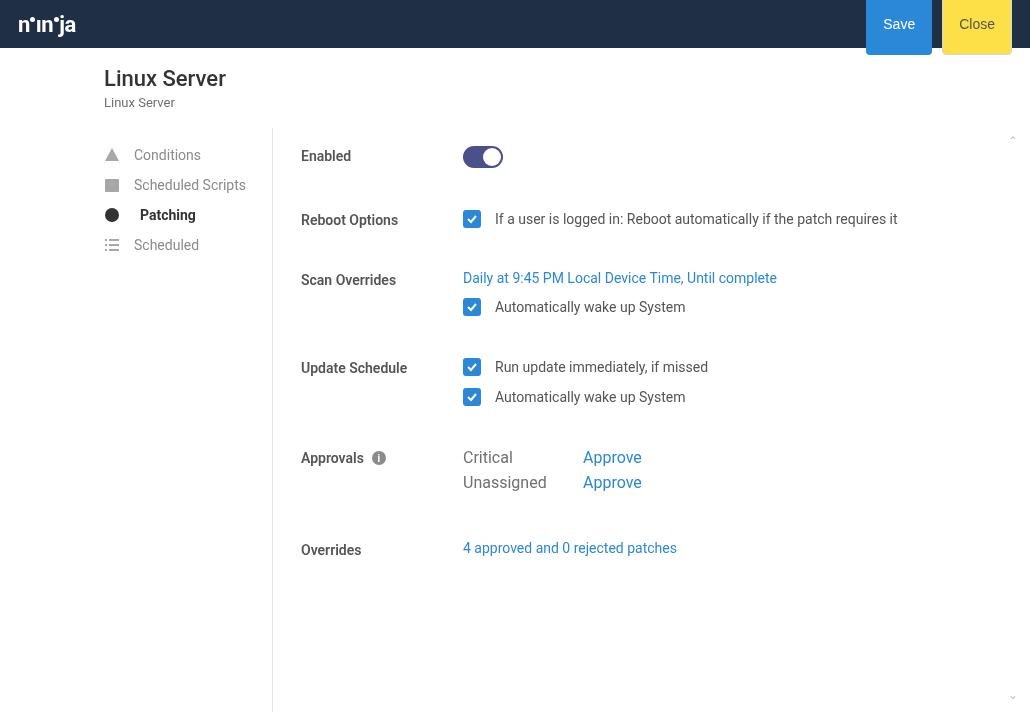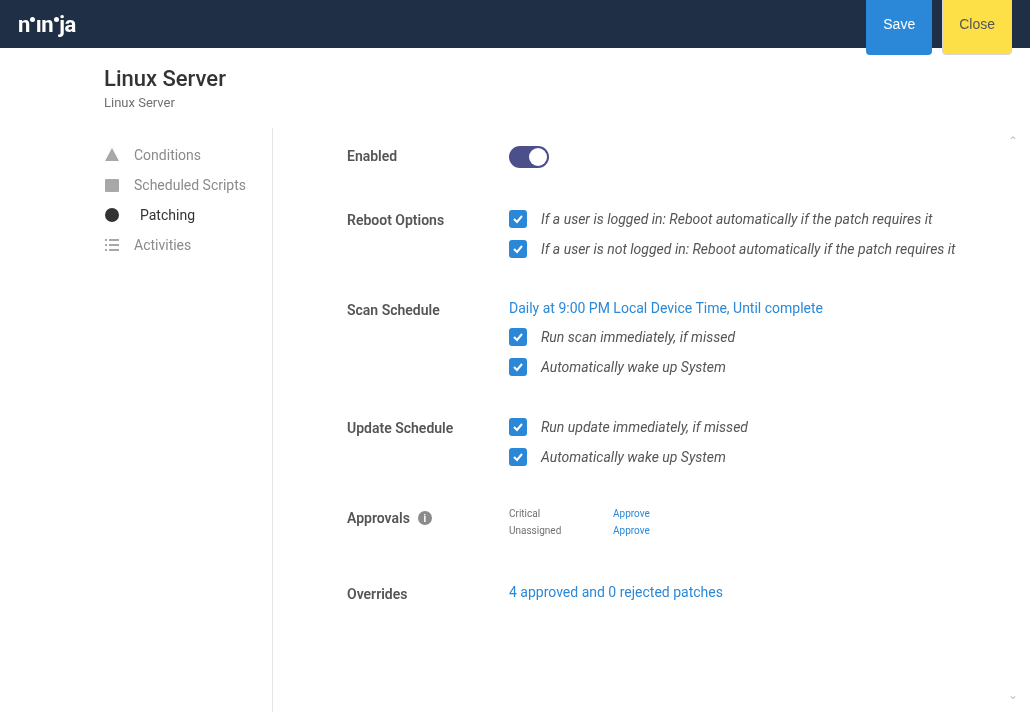--- a/index.html
+++ b/index.html
@@ -60,21 +60,21 @@
     }
     .side-item {
       display: flex;
       align-items: center;
       gap: 14px;
       padding: 7px 0;
       font-size: 14px;
       color: #8b8b8b;
       cursor: pointer;
     }
-    .side-item.active { color: #333; font-weight: 400; gap: 20px; }
+    .side-item.active { color: #333; font-weight: 700; gap: 20px; }
     .side-item .side-icon { width: 16px; height: 16px; display:flex; align-items:center; justify-content:center; }
     .side-item.active .side-icon svg path, .side-item.active .side-icon svg circle { fill: #333; }
     .side-icon svg path, .side-icon svg rect, .side-icon svg circle, .side-icon svg line { fill: #a8a8a8; }
 
     .divider { width: 1px; background: #e5e5e5; margin-left: 0; }
 
     .content {
       flex: 1;
       padding: 18px 40px 0 28px;
       position: relative;
@@ -89,21 +89,20 @@
     .row.tight { margin-bottom: 30px; }
     .row-label {
       width: 162px;
       font-size: 14px;
       font-weight: 600;
       color: #555;
       padding-top: 2px;
       display: flex;
       align-items: center;
       gap: 8px;
-      margin-left: 46px;
     }
     .row-body { flex: 1; font-size: 14px; color: #555; }
 
     .toggle {
       width: 40px; height: 22px;
       background: #4b4f8a;
       border-radius: 11px;
       position: relative;
       cursor: pointer;
     }
@@ -112,37 +111,36 @@
       width: 18px; height: 18px; border-radius: 50%; background: #fff;
     }
 
     .check-line {
       display: flex;
       align-items: center;
       gap: 14px;
       margin-bottom: 12px;
       font-size: 14px;
       color: #555;
-      font-style: italic;
     }
     .check-line:last-child { margin-bottom: 0; }
     .checkbox {
       width: 18px; height: 18px;
       background: #2b88d8;
       border-radius: 3px;
       display: flex; align-items: center; justify-content: center;
       flex-shrink: 0;
       cursor: pointer;
     }
     .checkbox svg { width: 12px; height: 12px; }
 
     .link { color: #2b88d8; cursor: pointer; }
     .schedule-link { display: block; margin-bottom: 12px; font-size: 14px; }
 
-    .approval-line { display: flex; gap: 24px; margin-bottom: 6px; font-size: 10px; }
+    .approval-line { display: flex; gap: 40px; margin-bottom: 6px; font-size: 16px; }
     .approval-label { color: #707070; width: 80px; }
     .info-icon {
       width: 14px; height: 14px; border-radius:50%; background:#8b8b8b;
       color:#fff; font-size:10px; display:inline-flex; align-items:center; justify-content:center;
       font-weight: bold;
     }
 
     .chevron-up { position: absolute; top: 6px; right: 12px; color: #c5c5c5; font-size: 12px; cursor: pointer; }
     .chevron-down { position: absolute; bottom: 10px; right: 12px; color: #c5c5c5; font-size: 12px; cursor: pointer; }
   </style>
@@ -201,21 +199,21 @@
         <span class="side-icon">
           <svg viewBox="0 0 16 16">
               <rect x="1" y="2" width="2" height="2"></rect>
               <rect x="5" y="2" width="10" height="2"></rect>
               <rect x="1" y="7" width="2" height="2"></rect>
               <rect x="5" y="7" width="10" height="2"></rect>
               <rect x="1" y="12" width="2" height="2"></rect>
               <rect x="5" y="12" width="10" height="2"></rect>
             </svg>
         </span>
-        <span>Activities</span>
+        <span>Scheduled</span>
       </div>
     </div>
 
     <div class="divider"></div>
 
     <div class="content">
       <span class="chevron-up">⌃</span>
 
       <div class="row">
         <div class="row-label">Enabled</div>
@@ -230,77 +228,61 @@
         <div class="row-label">Reboot Options</div>
         <div class="row-body">
           <div class="check-line">
             <div class="checkbox">
               <svg viewBox="0 0 12 12">
                   <path d="M2 6 L5 9 L10 3" stroke="#fff" stroke-width="2" fill="none"></path>
                 </svg>
             </div>
             <span>If a user is logged in: Reboot automatically if the patch requires it</span>
           </div>
+        </div>
+      </div>
+
+      <div class="row">
+        <div class="row-label">Scan Overrides</div>
+        <div class="row-body">
+          <span class="link schedule-link">Daily at 9:45 PM Local Device Time, Until complete</span>
           <div class="check-line">
             <div class="checkbox">
               <svg viewBox="0 0 12 12">
                   <path d="M2 6 L5 9 L10 3" stroke="#fff" stroke-width="2" fill="none"></path>
                 </svg>
             </div>
-            <span>If a user is not logged in: Reboot automatically if the patch requires it</span>
-          </div>
-        </div>
-      </div>
-
-      <div class="row">
-        <div class="row-label">Scan Schedule</div>
-        <div class="row-body">
-          <span class="link schedule-link">Daily at 9:00 PM Local Device Time, Until complete</span>
+            <span>Automatically wake up System</span>
+          </div>
+        </div>
+      </div>
+
+      <div class="row">
+        <div class="row-label">Update Schedule</div>
+        <div class="row-body">
           <div class="check-line">
             <div class="checkbox">
               <svg viewBox="0 0 12 12">
                   <path d="M2 6 L5 9 L10 3" stroke="#fff" stroke-width="2" fill="none"></path>
                 </svg>
             </div>
-            <span>Run scan immediately, if missed</span>
+            <span>Run update immediately, if missed</span>
           </div>
           <div class="check-line">
             <div class="checkbox">
               <svg viewBox="0 0 12 12">
                   <path d="M2 6 L5 9 L10 3" stroke="#fff" stroke-width="2" fill="none"></path>
                 </svg>
             </div>
             <span>Automatically wake up System</span>
           </div>
         </div>
       </div>
 
       <div class="row">
-        <div class="row-label">Update Schedule</div>
-        <div class="row-body">
-          <div class="check-line">
-            <div class="checkbox">
-              <svg viewBox="0 0 12 12">
-                  <path d="M2 6 L5 9 L10 3" stroke="#fff" stroke-width="2" fill="none"></path>
-                </svg>
-            </div>
-            <span>Run update immediately, if missed</span>
-          </div>
-          <div class="check-line">
-            <div class="checkbox">
-              <svg viewBox="0 0 12 12">
-                  <path d="M2 6 L5 9 L10 3" stroke="#fff" stroke-width="2" fill="none"></path>
-                </svg>
-            </div>
-            <span>Automatically wake up System</span>
-          </div>
-        </div>
-      </div>
-
-      <div class="row">
         <div class="row-label">
           <span>Approvals</span>
           <span class="info-icon">i</span>
         </div>
         <div class="row-body">
           <div class="approval-line">
             <span class="approval-label">Critical</span>
             <span class="link">Approve</span>
           </div>
           <div class="approval-line">

